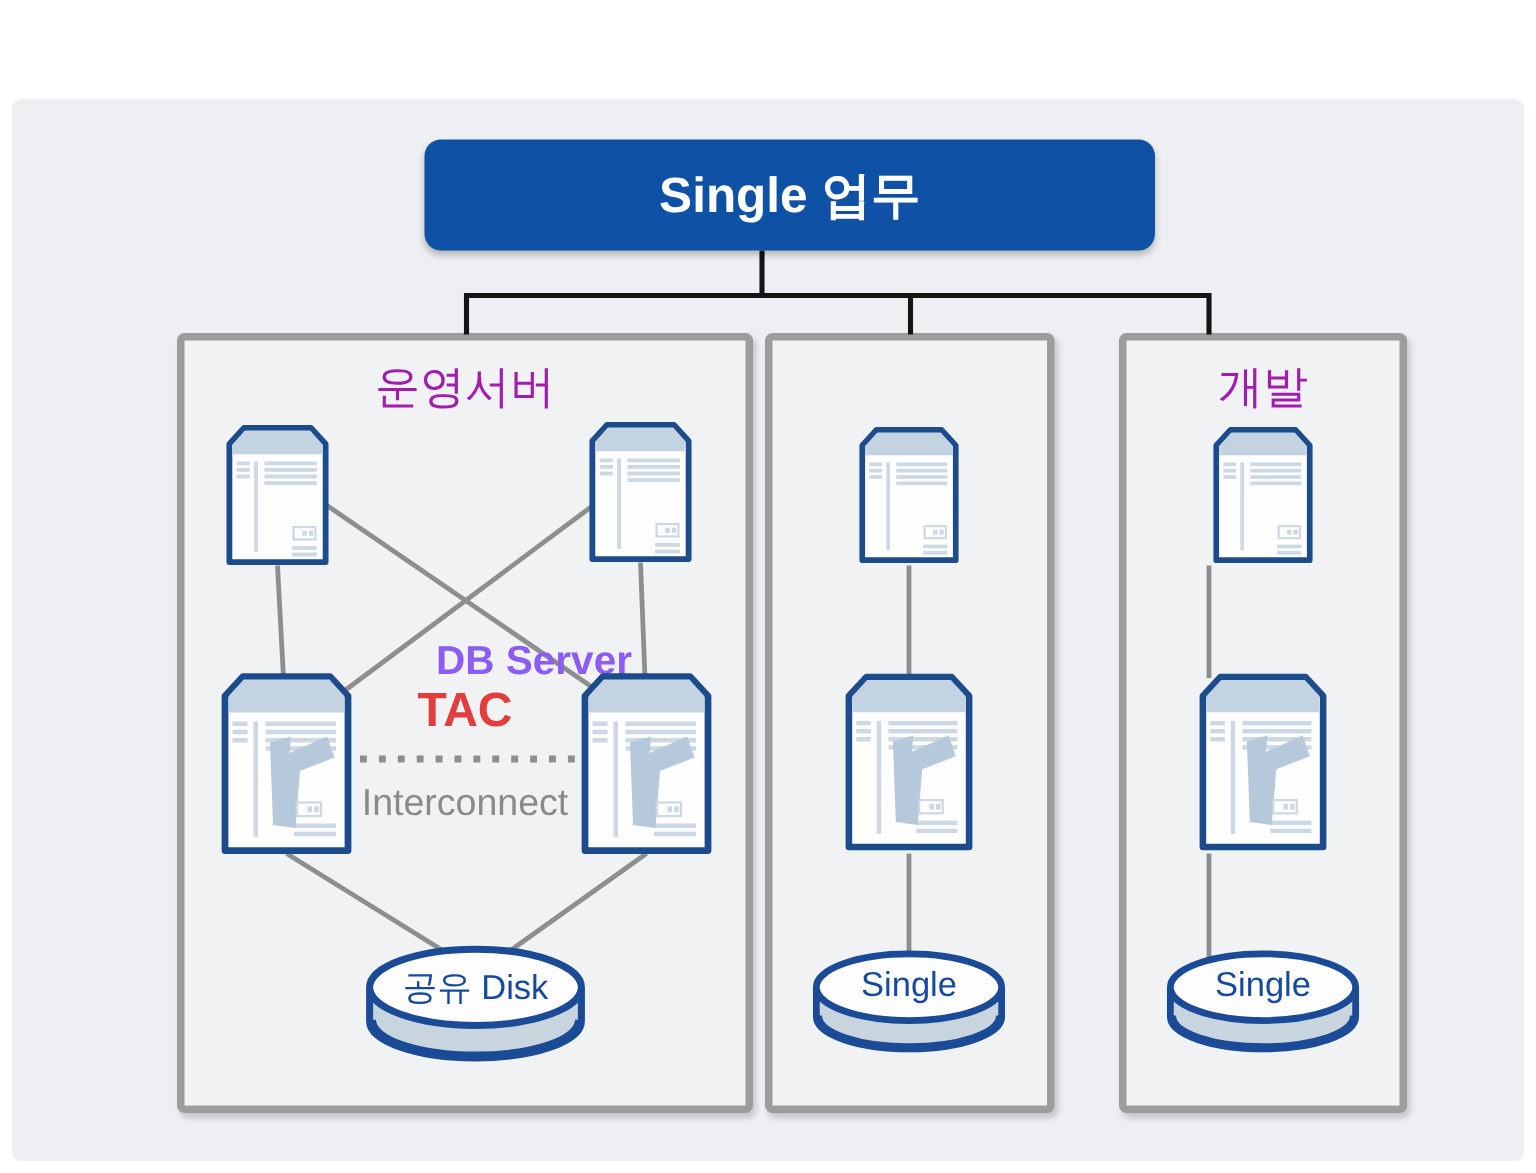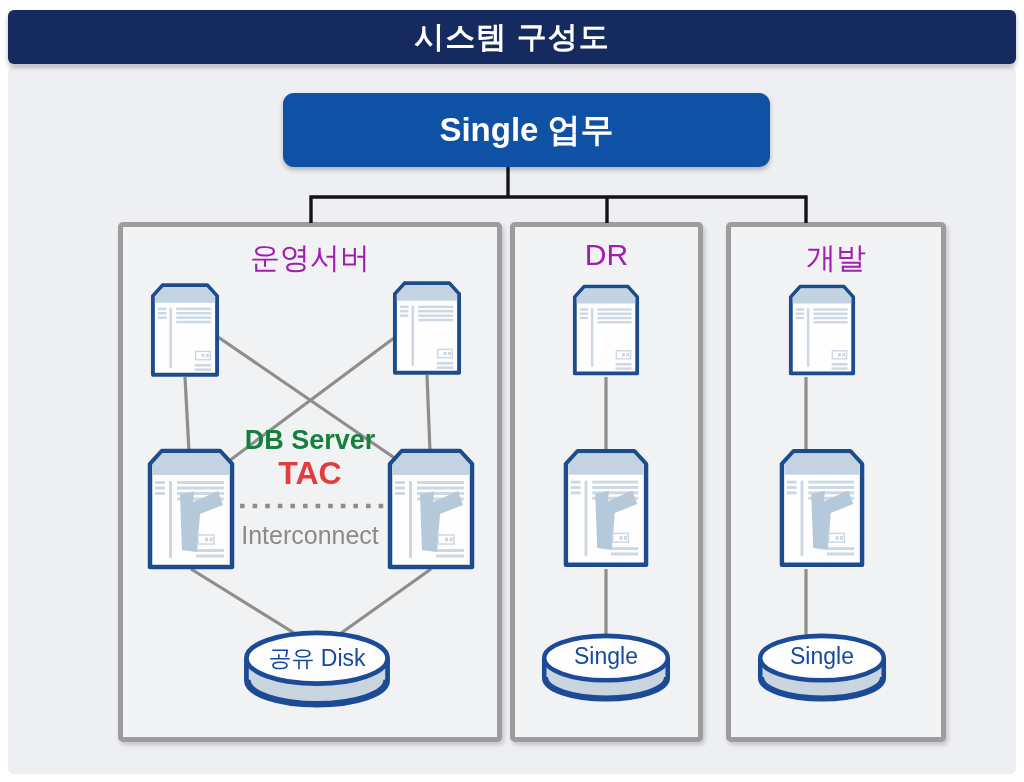--- a/index.html
+++ b/index.html
@@ -15,42 +15,39 @@
   .rootbox { position:absolute; left:283px; top:93px; width:487px; height:74px;
              background:#0f52a5; border-radius:11px; display:flex; align-items:center; justify-content:center;
              box-shadow:0 3px 5px rgba(0,0,0,.25); z-index:2; }
   .rootbox span { color:#ffffff; font-size:33px; font-weight:bold; }
   .wires { position:absolute; left:0; top:0; width:1024px; height:782px; z-index:1; pointer-events:none; }
   .panel { position:absolute; top:222px; height:520px; background:#f1f2f4;
            border:5px solid #9c9c9c; border-radius:5px;
            box-shadow:2px 3px 4px rgba(0,0,0,.18); }
   .panel-ops { left:118px; width:384px; }
   .panel-dr  { left:510px; width:193px; }
-  .panel-dev { left:726px; width:220px; }
+  .panel-dev { left:746px; width:192px; }
   .panel-title { position:absolute; left:0; top:11px; width:100%; text-align:center;
                  color:#a21caf; font-size:30px; font-weight:normal; z-index:2; }
   .abs { position:absolute; z-index:2; }
   .lbl { text-align:center; z-index:2; }
-  .lbl-db  { color:#15803d; font-size:27px; font-weight:bold; }
+  .lbl-db  { color:#8b5cf6; font-size:27px; font-weight:bold;margin-left:46px; }
   .lbl-tac { color:#e23c3c; font-size:32px; font-weight:bold; }
   .lbl-ic  { color:#8a8a8a; font-size:25px; }
   .cyl { z-index:2; }
   .cyl-label { position:absolute; left:0; width:100%; text-align:center;
                color:#164a9f; font-weight:normal; z-index:3; }
   svg { display:block; }
 </style>
 </head>
 <body>
 
 <div class="page">
   <div class="canvas-bg"></div>
 
-  <div class="titlebar">
-    <span>시스템 구성도</span>
-  </div>
 
   <svg class="wires" viewBox="0 0 1024 782">
     <path d="M508 167 V197 M309.5 197 H807.5 M311 195.5 V223 M607 195.5 V223 M806 195.5 V223" stroke="#141414" stroke-width="3.4" fill="none"></path>
     <path d="M185 377 L189 452 M427 375 L430 452 M218 337 L399 461 M394 338 L229 461
              M191 569 L307 641 M431 569 L330 641
              M606 377 V452 M606 569 V641
              M806 377 V452 M806 569 V641" stroke="#8e8e8e" stroke-width="3.2" fill="none"></path>
     <path d="M240 506 H386" stroke="#8e8e8e" stroke-width="4.6" stroke-dasharray="4.6 8" fill="none"></path>
   </svg>
 
@@ -151,21 +148,20 @@
       <svg width="160" height="87" viewBox="0 0 170 92">
         <path d="M10 34 V58 A75 26 0 0 0 160 58 V34" fill="#c8d5de" stroke="#1b4a96" stroke-width="5"></path>
         <path d="M13 57 A72 24 0 0 0 157 57" fill="none" stroke="#1b4a96" stroke-width="3"></path>
         <ellipse cx="85" cy="34" rx="75" ry="27" fill="#fdfdfe" stroke="#1b4a96" stroke-width="5"></ellipse>
       </svg>
       <div class="cyl-label" style="top:17px;font-size:23px">공유 Disk</div>
     </div>
   </section>
 
   <section class="panel panel-dr">
-    <div class="panel-title">DR</div>
 
     <svg class="abs" style="left:57px;top:55px" width="68" height="96" viewBox="0 0 72 98">
       <path d="M13 3 H59 L69 14 V95 H3 V14 Z" fill="#fefefe" stroke="#1c4c8b" stroke-width="4" stroke-linejoin="round"></path>
       <path d="M13.5 5 H58.5 L67 14.5 V21 H5 V14.5 Z" fill="#c3d3e2"></path>
       <g fill="#ccd8e3">
         <rect x="8" y="26" width="9" height="2.6"></rect>
           <rect x="8" y="30.5" width="9" height="2.6"></rect>
           <rect x="8" y="35" width="9" height="2.6"></rect>
         <rect x="20" y="26" width="2.6" height="62"></rect>
         <rect x="27" y="26" width="36" height="2.6"></rect>

